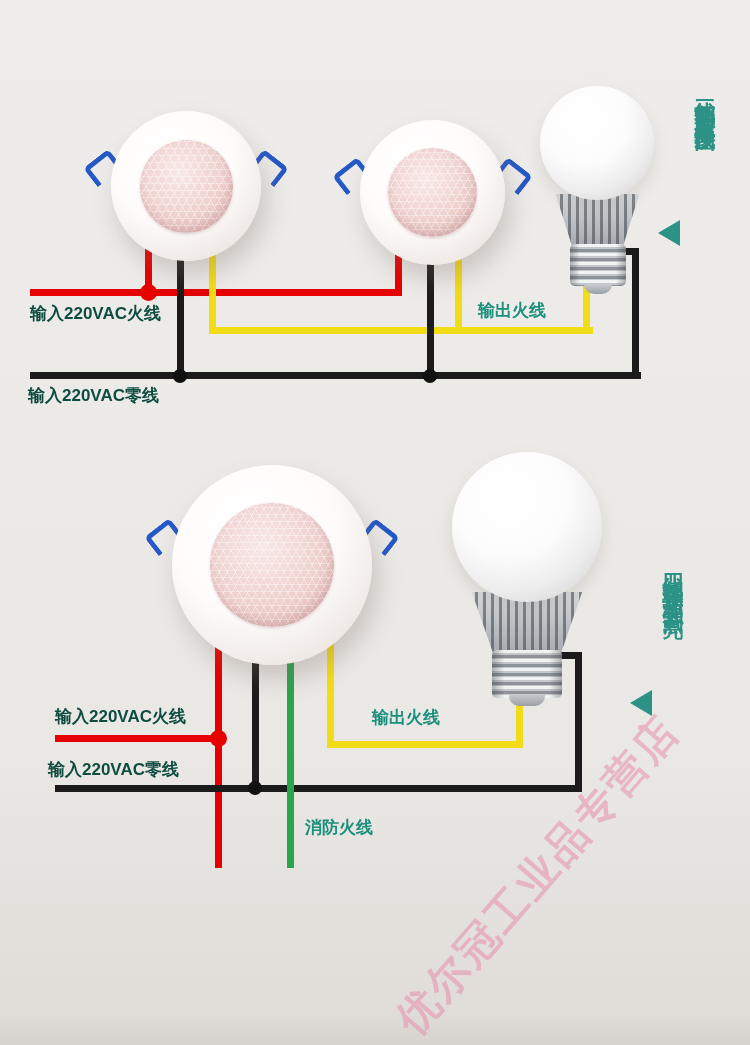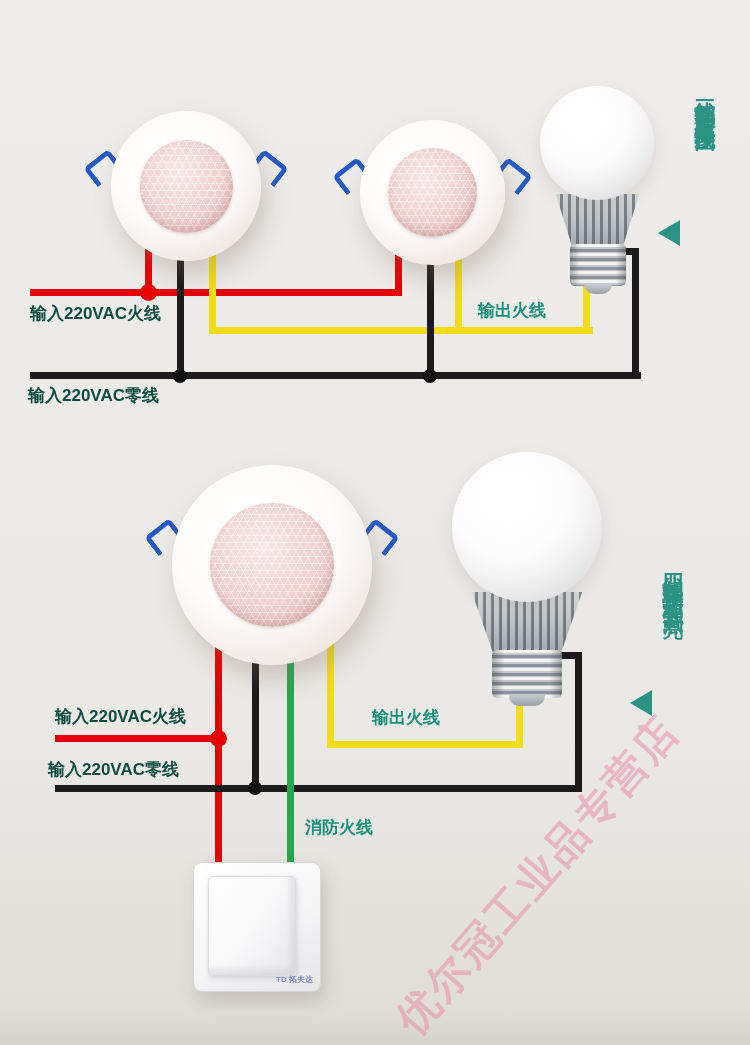--- a/index.html
+++ b/index.html
@@ -160,24 +160,20 @@
     <div class="dome"></div>
   </div>
 
   <div>
     <div class="bulb-part bulb-fins" style="left:467px; top:592px; width:120px; height:62px;"></div>
     <div class="bulb-part bulb-dome" style="left:452px; top:452px; width:150px; height:150px;"></div>
     <div class="bulb-part bulb-screw" style="left:492px; top:650px; width:70px; height:48px;"></div>
     <div class="bulb-part bulb-tip" style="left:509px; top:694px; width:36px; height:12px;"></div>
   </div>
 
-  <div class="switch-plate" style="left:193px; top:862px; width:128px; height:130px;">
-    <div class="switch-rocker"></div>
-    <div class="switch-brand">TD 拓夫达</div>
-  </div>
 
   <div class="label" style="left:55px;  top:705px;">输入220VAC火线</div>
   <div class="label" style="left:48px;  top:758px;">输入220VAC零线</div>
   <div class="label teal" style="left:372px; top:706px;">输出火线</div>
   <div class="label teal" style="left:305px; top:816px;">消防火线</div>
 
   <div class="caption bottom">四线制接手动开关强制点亮</div>
   <div class="tri" style="left:630px; top:690px;"></div>
 
   <div class="watermark">优尔冠工业品专营店</div>

